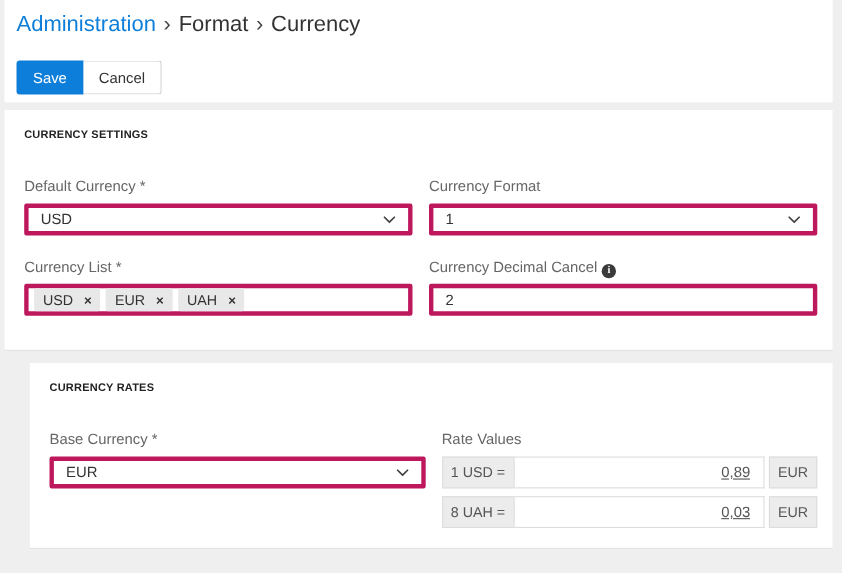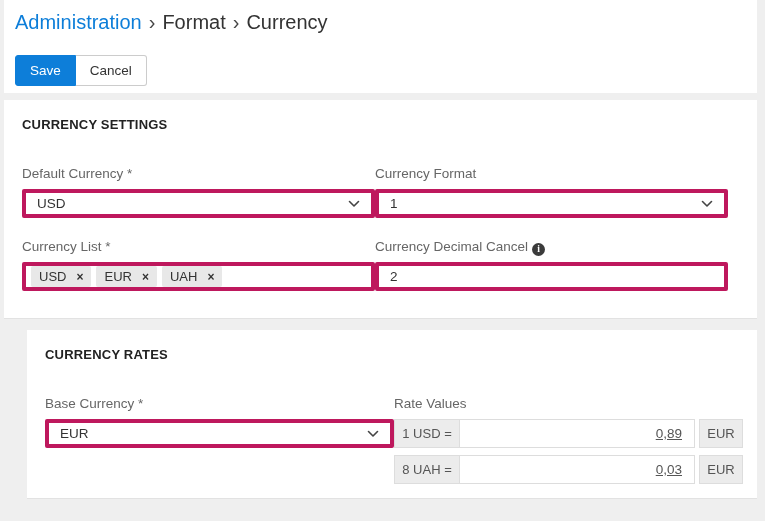--- a/index.html
+++ b/index.html
@@ -44,24 +44,24 @@
   .btn-default {
     background: #fff; color: #333;
     border: 1px solid #ccc; border-left: none;
     border-radius: 0 3px 3px 0;
   }
   
   .section-1 { top: 100px; height: 218px; box-shadow: 0 1px 0 #e2e2e2; }
   .section-2 { top: 330px; height: 168px; box-shadow: 0 1px 0 #e2e2e2; margin-left: 23px; }
   .panel-inner { padding: 14px 14px 0 18px; }
   .section-title {
-    font-size: 13px; font-weight: bold; color: #222;
+    font-size: 10px; font-weight: bold; color: #222;
     letter-spacing: .2px; margin: 3px 0 34px 0;
   }
-  .row { display: flex; }
+  .row { display: flex; gap: 15px; }
   .row + .row { margin-top: 21px; }
   .col { width: 353px; }
   .field-label {
     font-size: 13.5px; color: #666;
     margin-bottom: 7px; height: 16px;
   }
   .control {
     height: 29px; border: 4px solid #be185d; border-radius: 2px;
     background: #fff; width: 100%;
     font-size: 13.5px; color: #333;

